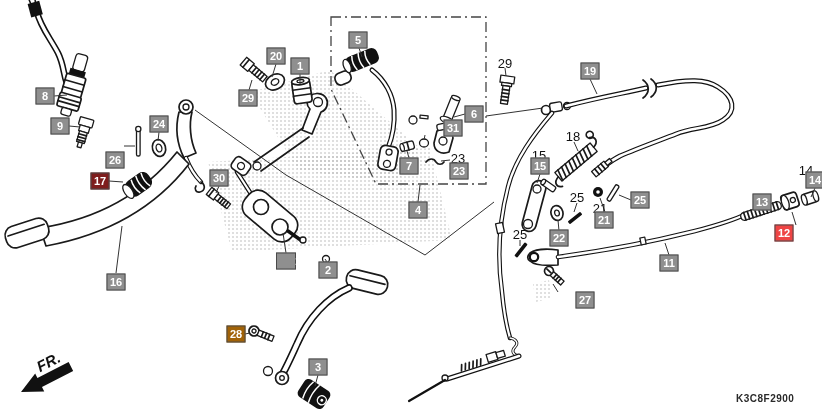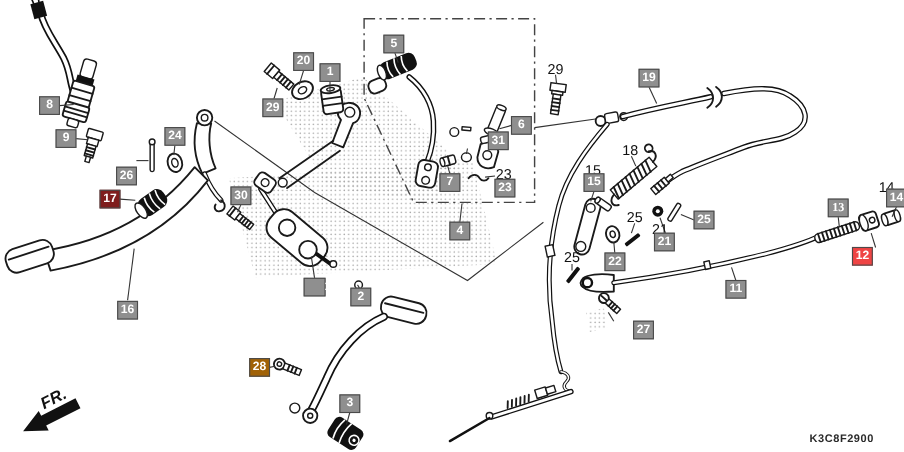--- a/index.html
+++ b/index.html
@@ -436,21 +436,21 @@
       <div class="plabel" style="left: 318px; top: 367px; background: rgb(143, 143, 143); border: 1px solid rgb(74, 74, 74); color: rgb(255, 255, 255);">3</div>
       <div class="plabel" style="left: 418px; top: 210px; background: rgb(143, 143, 143); border: 1px solid rgb(74, 74, 74); color: rgb(255, 255, 255);">4</div>
       <div class="plabel" style="left: 358px; top: 40px; background: rgb(143, 143, 143); border: 1px solid rgb(74, 74, 74); color: rgb(255, 255, 255);">5</div>
       <div class="plabel" style="left: 474px; top: 114px; background: rgb(143, 143, 143); border: 1px solid rgb(74, 74, 74); color: rgb(255, 255, 255);">6</div>
       <div class="plabel" style="left: 409px; top: 166px; background: rgb(143, 143, 143); border: 1px solid rgb(74, 74, 74); color: rgb(255, 255, 255);">7</div>
       <div class="plabel" style="left: 45px; top: 96px; background: rgb(143, 143, 143); border: 1px solid rgb(74, 74, 74); color: rgb(255, 255, 255);">8</div>
       <div class="plabel" style="left: 60px; top: 126px; background: rgb(143, 143, 143); border: 1px solid rgb(74, 74, 74); color: rgb(255, 255, 255);">9</div>
       <div class="plabel" style="left: 590px; top: 71px; background: rgb(143, 143, 143); border: 1px solid rgb(74, 74, 74); color: rgb(255, 255, 255);">19</div>
       <div class="plabel" style="left: 669px; top: 263px; background: rgb(143, 143, 143); border: 1px solid rgb(74, 74, 74); color: rgb(255, 255, 255);">11</div>
       <div class="plabel" style="left: 784px; top: 233px; background: #ef4444; border: 1px solid rgb(74, 74, 74); color: rgb(255, 255, 255);">12</div>
-      <div class="plabel" style="left: 762px; top: 189px; background: rgb(143, 143, 143); border: 1px solid rgb(74, 74, 74); color: rgb(255, 255, 255); font-family: Liberation Serif, serif;">13</div>
+      <div class="plabel" style="left: 762px; top: 202px; background: rgb(143, 143, 143); border: 1px solid rgb(74, 74, 74); color: rgb(255, 255, 255);">13</div>
       <div class="plabel" style="left: 815px; top: 180px; background: rgb(143, 143, 143); border: 1px solid rgb(74, 74, 74); color: rgb(255, 255, 255);">14</div>
       <div class="plabel" style="left: 540px; top: 166px; background: rgb(143, 143, 143); border: 1px solid rgb(74, 74, 74); color: rgb(255, 255, 255);">15</div>
       <div class="plabel" style="left: 116px; top: 282px; background: rgb(143, 143, 143); border: 1px solid rgb(74, 74, 74); color: rgb(255, 255, 255);">16</div>
       <div class="plabel" style="left: 100px; top: 181px; background: #7f1d1d; border: 1px solid rgb(74, 74, 74); color: rgb(255, 255, 255);">17</div>
       <div class="plabel" style="left: 286px; top: 261px; background: rgb(143, 143, 143); border: 1px solid rgb(74, 74, 74); color: rgb(255, 255, 255); padding-left: 18px;">19</div>
       <div class="plabel" style="left: 276px; top: 56px; background: rgb(143, 143, 143); border: 1px solid rgb(74, 74, 74); color: rgb(255, 255, 255);">20</div>
       <div class="plabel" style="left: 604px; top: 220px; background: rgb(143, 143, 143); border: 1px solid rgb(74, 74, 74); color: rgb(255, 255, 255);">21</div>
       <div class="plabel" style="left: 559px; top: 238px; background: rgb(143, 143, 143); border: 1px solid rgb(74, 74, 74); color: rgb(255, 255, 255);">22</div>
       <div class="plabel" style="left: 459px; top: 171px; background: rgb(143, 143, 143); border: 1px solid rgb(74, 74, 74); color: rgb(255, 255, 255);">23</div>
       <div class="plabel" style="left: 159px; top: 124px; background: rgb(143, 143, 143); border: 1px solid rgb(74, 74, 74); color: rgb(255, 255, 255);">24</div>

